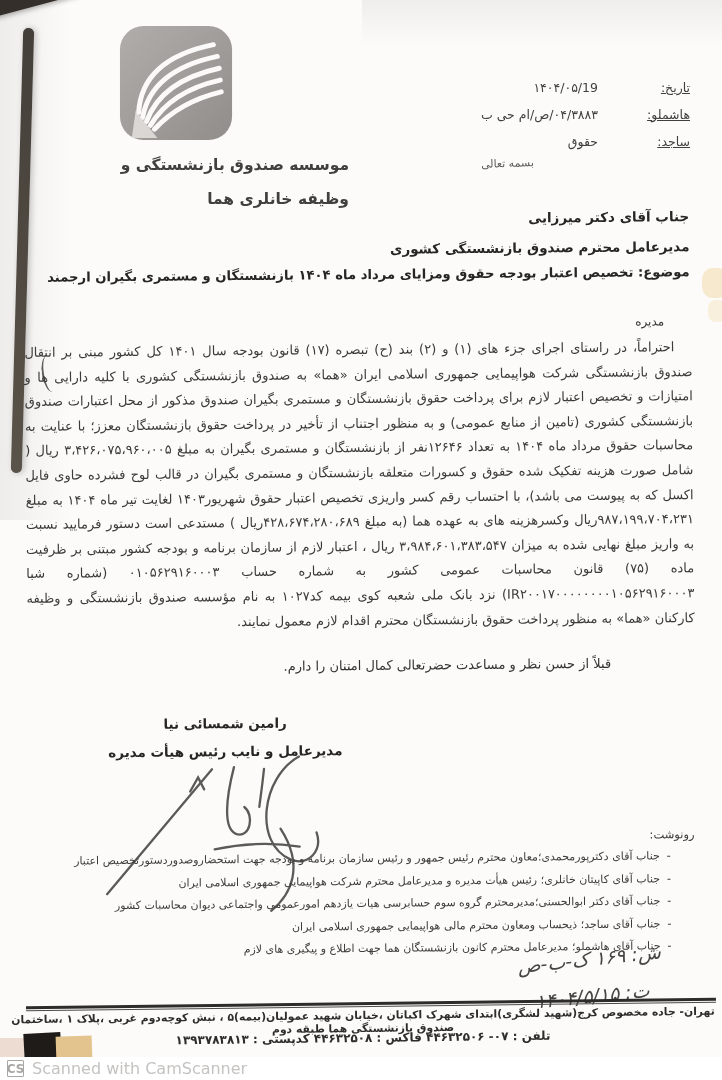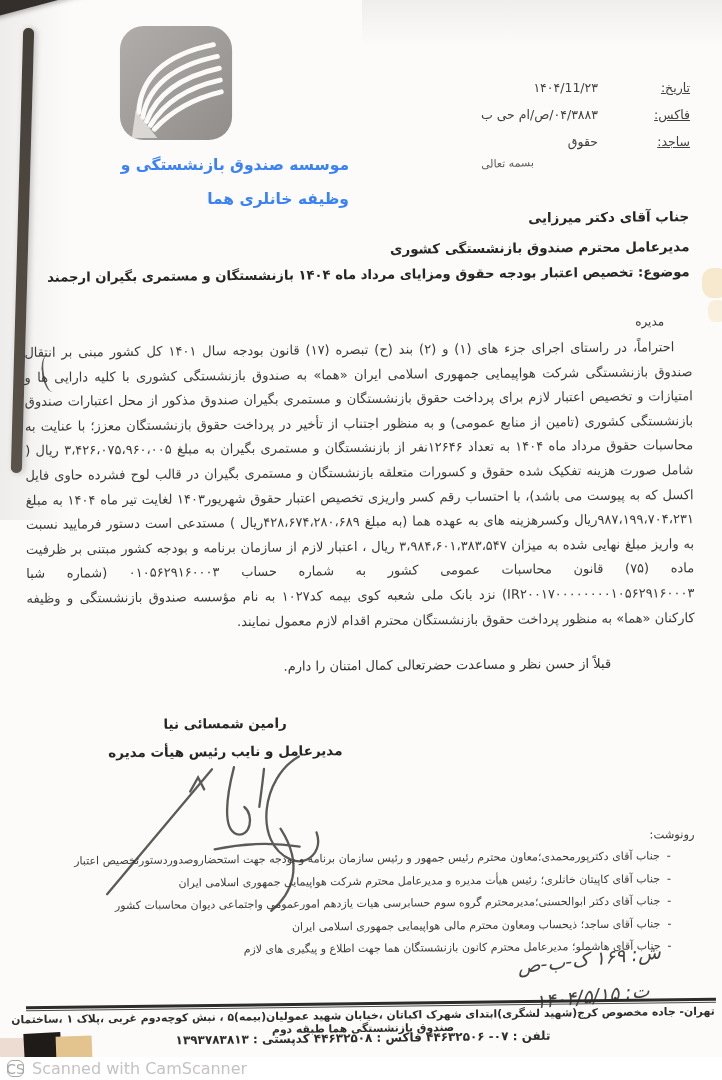--- a/index.html
+++ b/index.html
@@ -23,21 +23,21 @@
               background:#e3c48f;transform:rotate(-2deg);}
   .edge-smudge1{position:absolute;right:-6px;top:268px;width:26px;height:30px;
                 background:#f6e9cd;border-radius:40%;}
   .edge-smudge2{position:absolute;right:-4px;top:300px;width:18px;height:22px;
                 background:#f8efdc;border-radius:40%;}
   .stray-paren{position:absolute;left:42px;top:356px;width:13px;height:36px;
                border-left:2px solid #5c5c5a;border-radius:50% / 50%;transform:rotate(-10deg);}
   
   .logo{position:absolute;left:118px;top:24px;}
   .org-name{position:absolute;left:114px;top:148px;width:235px;direction:rtl;
-            text-align:right;font-size:15.5px;line-height:34px;color:#3b82f6;font-weight:bold;}
+            text-align:right;font-size:15.5px;line-height:34px;color:#404040;font-weight:bold;}
   .bismillah{position:absolute;right:188px;top:157px;font-size:11px;color:#5a5a58;
              direction:rtl;transform:rotate(-2deg);}
   .meta{position:absolute;right:32px;top:74px;direction:rtl;font-size:12.5px;color:#3f3f3d;}
   .meta-row{display:flex;gap:40px;height:27px;align-items:center;}
   .meta-row .lbl{width:52px;text-decoration:underline;}
   
   .letter{position:absolute;inset:0;direction:rtl;transform:rotate(-.5deg);}
   .recipient{position:absolute;right:30px;top:204px;font-size:13.5px;font-weight:bold;
              color:#262624;line-height:30px;}
   .subject{position:absolute;right:30px;top:267px;width:665px;font-size:13.2px;
@@ -64,22 +64,22 @@
   .footer-rule:after{content:"";display:block;margin-top:1px;border-top:1px solid #4a4a48;}
   .footer-addr{position:absolute;left:10px;top:1009px;width:706px;text-align:center;
                direction:rtl;font-size:10.8px;font-weight:bold;color:#2d2d2b;
                transform:rotate(-.7deg);}
   .footer-tel{position:absolute;left:10px;top:1031px;width:706px;text-align:center;
               direction:rtl;font-size:12px;font-weight:bold;color:#2d2d2b;
               transform:rotate(-.7deg);}
   
   .cam-strip{position:absolute;left:0;bottom:0;width:722px;height:23px;background:#ffffff;
              display:flex;align-items:center;gap:8px;padding-left:7px;box-sizing:border-box;}
-  .cs-badge{width:15px;height:15px;border:1.6px solid #a9a7a5;border-radius:6px;
-            font-size:14px;font-weight:normal;color:#a9a7a5;display:flex;
+  .cs-badge{width:15px;height:15px;border:1.6px solid #a9a7a5;border-radius:1px;
+            font-size:12px;font-weight:bold;color:#a9a7a5;display:flex;
             align-items:center;justify-content:center;}
   .cam-text{font-size:16px;color:#c5c3c1;}
 </style>
 </head>
 <body>
 
 <div class="screen">
 
   <div class="top-shade"></div>
   <div class="left-shade"></div>
@@ -111,24 +111,24 @@
   <div class="org-name">
     <div>موسسه صندوق بازنشستگی و</div>
     <div>وظیفه خانلری هما</div>
   </div>
 
   <div class="bismillah">بسمه تعالی</div>
 
   <div class="meta">
     <div class="meta-row">
       <span class="lbl">تاریخ:</span>
-      <span class="val">۱۴۰۴/11/۲۳</span>
+      <span class="val">۱۴۰۴/۰۵/19</span>
     </div>
     <div class="meta-row">
-      <span class="lbl">فاکس:</span>
+      <span class="lbl">هاشملو:</span>
       <span class="val">۰۴/۳۸۸۳/ص/ام حی ب</span>
     </div>
     <div class="meta-row">
       <span class="lbl">ساجد:</span>
       <span class="val">حقوق</span>
     </div>
   </div>
 
   <div class="letter">
     <div class="recipient">

